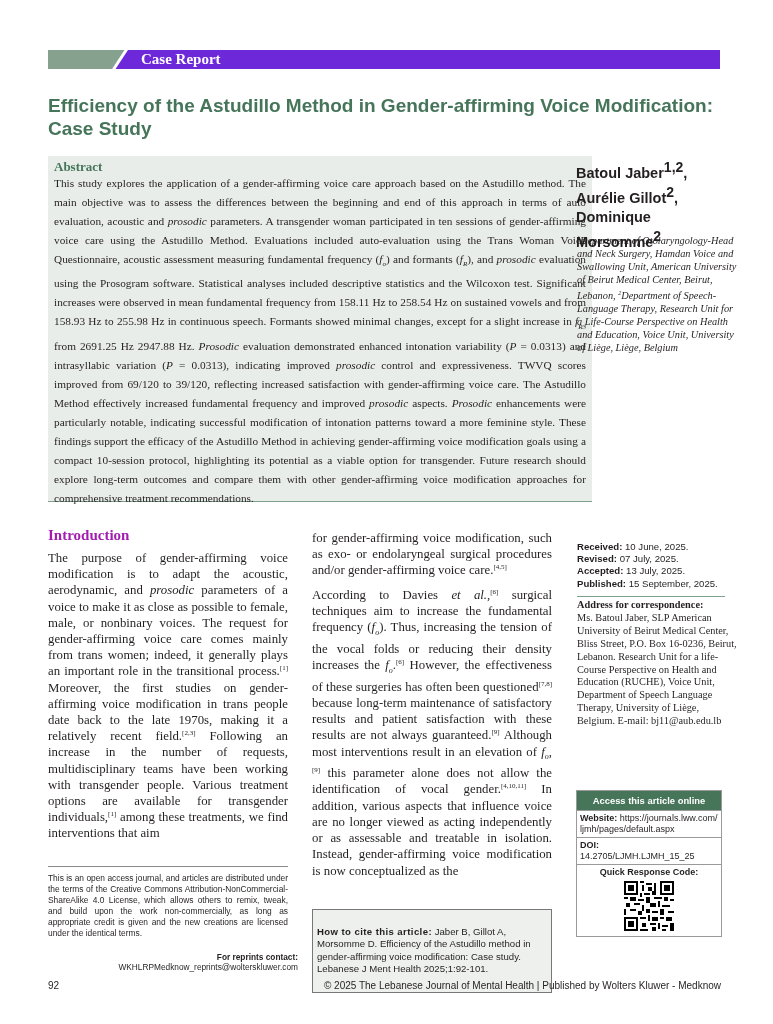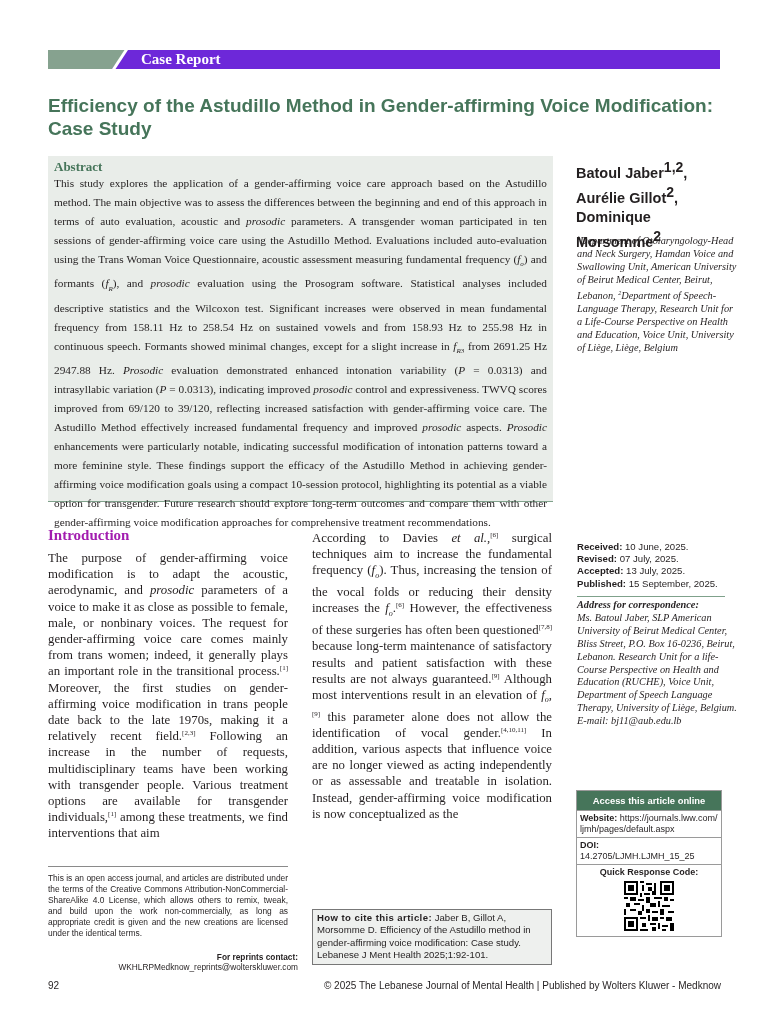--- a/index.html
+++ b/index.html
@@ -2,44 +2,44 @@
 <html><head>
 <meta charset="utf-8">
 <style>
   html, body { margin: 0; padding: 0; background: #ffffff; }
   body { width: 773px; height: 1024px; position: relative; overflow: hidden; font-family: "Liberation Serif", serif; color: #231f20; }
   .banner { position: absolute; left: 48px; top: 50px; width: 672px; height: 19px; background: #6d28d9; }
   .banner-light { position: absolute; left: 0; top: 0; width: 78px; height: 19px; background: #86a28f; clip-path: polygon(0 0, 100% 0, 82% 100%, 0 100%); }
   .banner-gap { position: absolute; left: 64px; top: 0; width: 16px; height: 19px; background: #ffffff; clip-path: polygon(78% 0, 100% 0, 22% 100%, 0 100%); }
   .banner-label { position: absolute; left: 93px; top: 0; font-family: "Liberation Serif", serif; font-weight: bold; color: #fff; font-size: 15px; line-height: 19px; }
   .title { position: absolute; left: 48px; top: 94px; width: 690px; font-family: "Liberation Sans", sans-serif; font-weight: bold; font-size: 19px; line-height: 23px; color: #46755a; margin: 0; }
-  .abstract { position: absolute; left: 48px; top: 156px; width: 505px; height: 346px; background: #e9ede9; border-bottom: 1px solid #7fa18b; box-sizing: border-box; padding: 3px 6px 0 6px; }
+  .abstract { position: absolute; left: 48px; top: 156px; width: 544px; height: 346px; background: #e9ede9; border-bottom: 1px solid #7fa18b; box-sizing: border-box; padding: 3px 6px 0 6px; }
   .abstract h2 { margin: 0; font-size: 13px; line-height: 15px; color: #46755a; font-weight: bold; }
   .abstract p { margin: 0; font-size: 11.3px; line-height: 19px; text-align: justify; }
   .keywords { margin-top: 10px !important; }
   .kw-label { color: #46755a; font-weight: bold; font-style: normal; }
   .kw-text { font-style: italic; }
   .authors { position: absolute; left: 576px; top: 158px; width: 160px; font-family: "Liberation Sans", sans-serif; font-weight: bold; font-size: 14.5px; line-height: 19px; color: #231f20; }
   .authors sup { font-size: 14px; }
   .affil { position: absolute; left: 577px; top: 232px; width: 160px; font-style: italic; font-size: 10.3px; line-height: 12.9px; }
   .affil sup { font-size: 6px; }
   .col { position: absolute; font-size: 12.8px; line-height: 16.2px; text-align: justify; }
   .col1 { left: 48px; top: 526px; width: 240px; }
   .col2 { left: 312px; top: 530px; width: 240px; }
   .col h2 { margin: 0 0 6px 0; font-size: 15px; line-height: 18px; color: #a21caf; font-weight: bold; }
   .col p { margin: 0 0 8px 0; }
   sup.ref { font-size: 7px; vertical-align: super; line-height: 0; }
   .license { position: absolute; left: 48px; top: 866px; width: 240px; border-top: 1px solid #8a8a8a; padding-top: 6px; font-family: "Liberation Sans", sans-serif; font-size: 8.4px; line-height: 11px; text-align: justify; }
   .reprints { position: absolute; left: 48px; top: 952px; width: 250px; font-family: "Liberation Sans", sans-serif; font-size: 8.3px; text-align: right; }
   .reprints b { font-weight: bold; }
-  .cite { position: absolute; left: 312px; top: 909px; width: 240px; border: 1px solid #777; background: #eef0ee; box-sizing: border-box; padding: 2px 4px; font-family: "Liberation Sans", sans-serif; font-size: 9.6px; line-height: 12.4px; }
+  .cite { position: absolute; left: 312px; top: 909px; width: 240px; border: 1px solid #777; background: #eef0ee; box-sizing: border-box; padding: 16px 4px; font-family: "Liberation Sans", sans-serif; font-size: 9.6px; line-height: 12.4px; }
   .cite b { letter-spacing: 0.4px; }
   .dates { position: absolute; left: 577px; top: 541px; width: 160px; font-family: "Liberation Sans", sans-serif; font-size: 9.6px; line-height: 12.2px; }
   .dates-rule { position: absolute; left: 577px; top: 596px; width: 148px; height: 1px; background: #7fa18b; }
-  .corr { position: absolute; left: 577px; top: 599px; width: 160px; font-style: italic; font-size: 10.3px; line-height: 12.9px; }
+  .corr { position: absolute; left: 577px; top: 599px; width: 160px; font-size: 10.3px; line-height: 12.9px; }
   .access { position: absolute; left: 576px; top: 790px; width: 144px; border: 1px solid #9a9a9a; font-family: "Liberation Sans", sans-serif; font-size: 9px; line-height: 11px; }
   .access-head { background: #46755a; color: #fff; font-weight: bold; text-align: center; padding: 4px 0; font-size: 9.4px; }
   .access-cell { border-top: 1px solid #9a9a9a; padding: 2px 3px; }
   .qr-label { text-align: center; font-weight: bold; }
   .qr { display: block; margin: 3px auto 3px auto; width: 50px; height: 50px; }
   .footer-page { position: absolute; left: 48px; top: 980px; font-family: "Liberation Sans", sans-serif; font-size: 10px; }
   .footer-copy { position: absolute; right: 52px; top: 980px; font-family: "Liberation Sans", sans-serif; font-size: 10px; }
   i { font-style: italic; }
 </style>
 </head>
@@ -65,20 +65,21 @@
 </div>
 
 <div class="affil"><sup>1</sup><span>Department of Otolaryngology-Head and Neck Surgery, Hamdan Voice and Swallowing Unit, American University of Beirut Medical Center, Beirut, Lebanon, </span><sup>2</sup><span>Department of Speech-Language Therapy, Research Unit for a Life-Course Perspective on Health and Education, Voice Unit, University of Liège, Liège, Belgium</span></div>
 
 <div class="col col1">
   <h2>Introduction</h2>
   <p><span>The purpose of gender-affirming voice modification is to adapt the acoustic, aerodynamic, and </span><i>prosodic</i><span> parameters of a voice to make it as close as possible to female, male, or nonbinary voices. The request for gender-affirming voice care comes mainly from trans women; indeed, it generally plays an important role in the transitional process.</span><sup class="ref">[1]</sup><span> Moreover, the first studies on gender-affirming voice modification in trans people date back to the late 1970s, making it a relatively recent field.</span><sup class="ref">[2,3]</sup><span> Following an increase in the number of requests, multidisciplinary teams have been working with transgender people. Various treatment options are available for transgender individuals,</span><sup class="ref">[1]</sup><span> among these treatments, we find interventions that aim</span></p>
 </div>
 
 <div class="col col2">
+  <p><span>for gender-affirming voice modification, such as exo- or endolaryngeal surgical procedures and/or gender-affirming voice care.</span><sup class="ref">[4,5]</sup></p>
   <p><span>According to Davies </span><i>et al.</i><span>,</span><sup class="ref">[6]</sup><span> surgical techniques aim to increase the fundamental frequency (</span><i>f</i><sub><i style="font-size:8px">o</i></sub><span>). Thus, increasing the tension of the vocal folds or reducing their density increases the </span><i>f</i><sub><i style="font-size:8px">o</i></sub><span>.</span><sup class="ref">[6]</sup><span> However, the effectiveness of these surgeries has often been questioned</span><sup class="ref">[7,8]</sup><span> because long-term maintenance of satisfactory results and patient satisfaction with these results are not always guaranteed.</span><sup class="ref">[9]</sup><span> Although most interventions result in an elevation of </span><i>f</i><sub><i style="font-size:8px">o</i></sub><span>,</span><sup class="ref">[9]</sup><span> this parameter alone does not allow the identification of vocal gender.</span><sup class="ref">[4,10,11]</sup><span> In addition, various aspects that influence voice are no longer viewed as acting independently or as assessable and treatable in isolation. Instead, gender-affirming voice modification is now conceptualized as the</span></p>
 </div>
 
 <div class="license">This is an open access journal, and articles are distributed under the terms of the Creative Commons Attribution-NonCommercial-ShareAlike 4.0 License, which allows others to remix, tweak, and build upon the work non-commercially, as long as appropriate credit is given and the new creations are licensed under the identical terms.</div>
 <div class="reprints"><b>For reprints contact:</b><span> WKHLRPMedknow_reprints@wolterskluwer.com</span></div>
 
 <div class="cite"><b>How to cite this article:</b><span> Jaber B, Gillot A, Morsomme D. Efficiency of the Astudillo method in gender-affirming voice modification: Case study. Lebanese J Ment Health 2025;1:92-101.</span></div>
 
 <div class="dates">
   <div><b>Received:</b><span> 10 June, 2025.</span></div>

